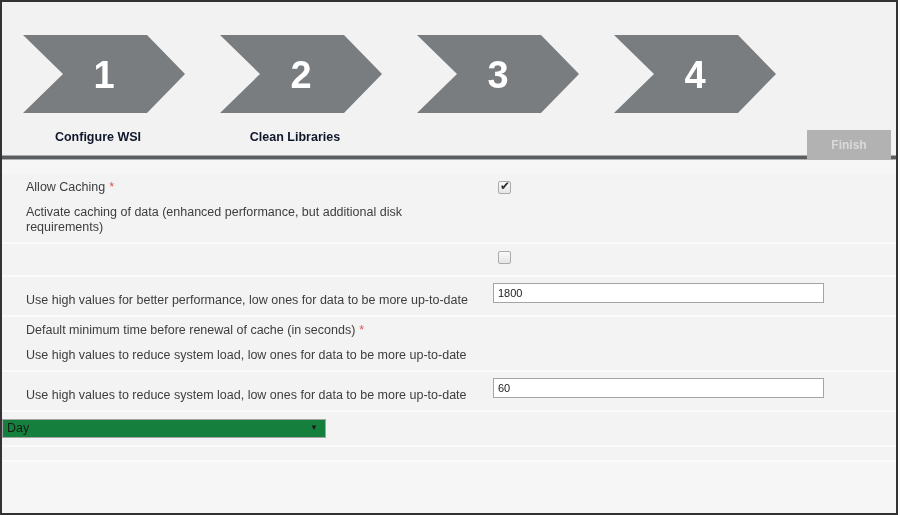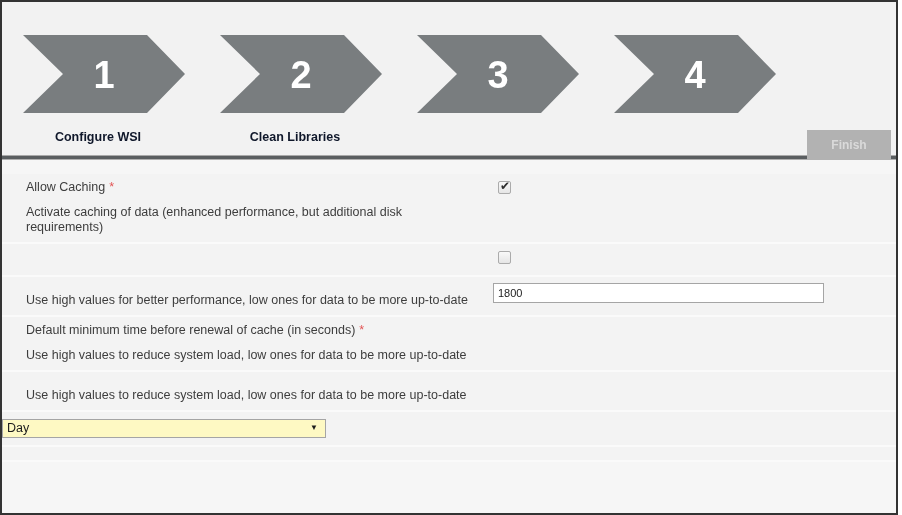--- a/index.html
+++ b/index.html
@@ -75,21 +75,21 @@
   .ti {
     width: 331px; height: 20px;
     border: 1px solid #a5a5a5; background: #ffffff;
     font-family: inherit; font-size: 11px; color: #1b1b1b;
     padding: 1px 4px; border-radius: 0;
   }
   .sel-wrap { position: relative; display: inline-block; }
   .sel {
     appearance: none; -webkit-appearance: none;
     width: 324px; height: 19px;
-    border: 1px solid #a5a5a5; background: #fef9c3;
+    border: 1px solid #a5a5a5; background: #15803d;
     font-family: inherit; font-size: 12.5px; color: #1b1b1b;
     padding: 0 18px 0 4px; border-radius: 0; cursor: pointer;
   }
   .sel-arrow {
     position: absolute; right: 8px; top: 5px;
     font-size: 8px; color: #1b1b1b; pointer-events: none; line-height: 9px;
   }
 </style>
 </head>
 <body>
@@ -175,20 +175,23 @@
     <div class="row">
       <div class="col-label">
         <div class="lbl"><span>Default minimum time before renewal of cache (in seconds)</span><span class="req">*</span></div>
         <div class="help">Use high values to reduce system load, low ones for data to be more up-to-date</div>
       </div>
     </div>
 
     <div class="row">
       <div class="col-label">
         <div class="help">Use high values to reduce system load, low ones for data to be more up-to-date</div>
+      </div>
+      <div class="col-control">
+        <input type="text" class="ti" value="60" style="">
       </div>
     </div>
 
     <div class="row">
       <div class="col-control">
         <span class="sel-wrap">
           <select class="sel">
             <option>Day</option>
           </select>
           <span class="sel-arrow">▼</span>

